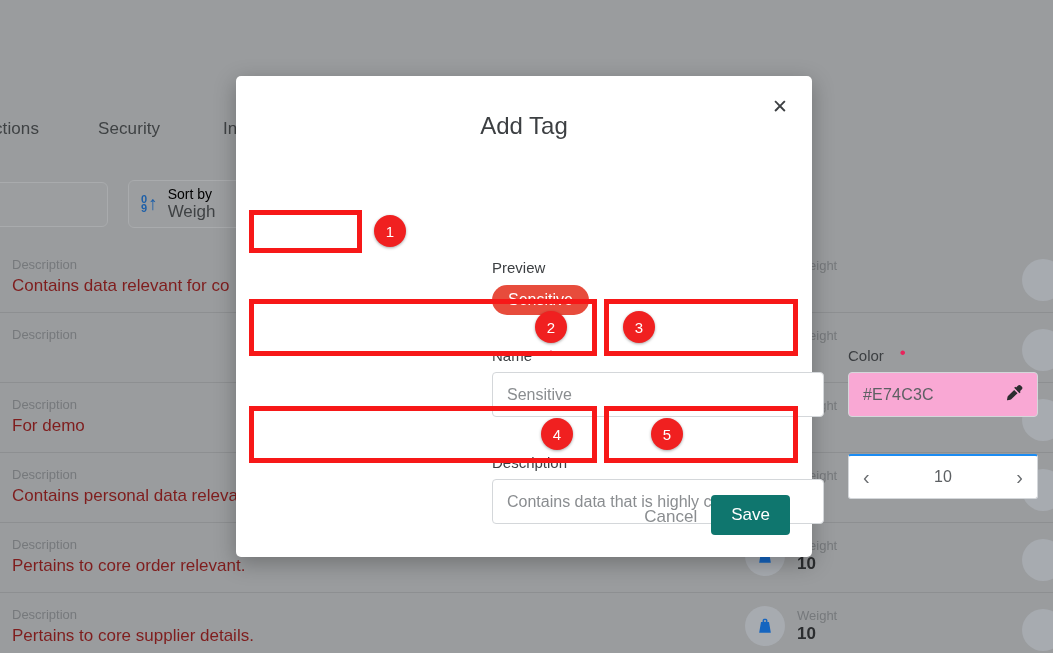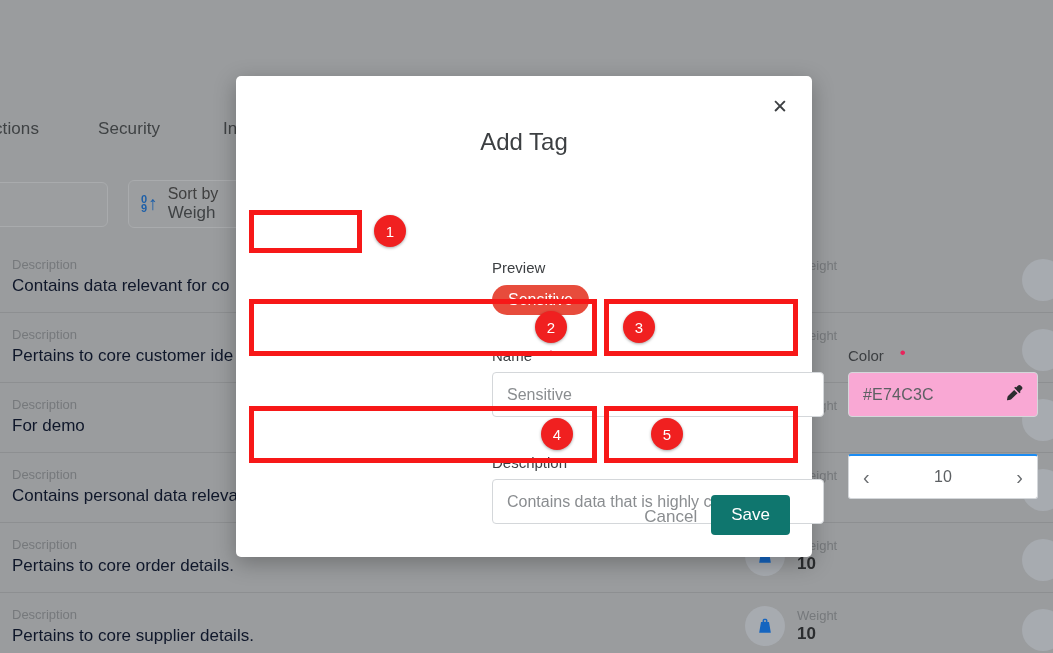--- a/index.html
+++ b/index.html
@@ -99,21 +99,21 @@
     line-height: 9px;
     color: #1d5fa8;
   }
   .sort-arrow {
     font-size: 19px;
     line-height: 16px;
     color: #1d5fa8;
     font-weight: bold;
   }
   .sortby-text { display: flex; flex-direction: column; line-height: 1.15; }
-  .sortby-label { font-size: 16px; color: #404040; }
+  .sortby-label { font-size: 14px; color: #000000; }
   .sortby-value { font-size: 17px; color: #3f4244; white-space: nowrap; }
 
   .bg-rows {
     position: absolute;
     left: 0; top: 243px;
     width: 1053px;
     bottom: 0;
     background: #9a9c9e;
   }
   .bg-row {
@@ -126,21 +126,21 @@
     position: absolute;
     left: 12px; top: 13px;
   }
   .bg-desc-label {
     font-size: 13px;
     color: #76797c;
     line-height: 18px;
   }
   .bg-desc-value {
     font-size: 17px;
-    color: #0f172a;
+    color: #7f1d1d;
     line-height: 23px;
     white-space: nowrap;
   }
   .bg-row-weight {
     position: absolute;
     left: 745px; top: 13px;
     display: flex;
     align-items: center;
     gap: 12px;
   }
@@ -183,21 +183,21 @@
     align-items: center;
     justify-content: center;
     color: #3c3f42;
     font-size: 19px;
     cursor: pointer;
     line-height: 1;
   }
 
   .modal-title {
     position: absolute;
-    left: 0; top: 52px;
+    left: 0; top: 36px;
     width: 100%;
     text-align: center;
     font-size: 24px;
     color: #3c3f42;
     font-weight: normal;
   }
 
   .field-label {
     font-size: 15px;
     color: #3c3f42;
@@ -426,21 +426,20 @@
             <span class="weight-label">Weight</span>
             <span class="weight-value">0</span>
           </span>
         </div>
         <div class="bg-row-avatar-right"></div>
       </div>
 
       <div class="bg-row">
         <div class="bg-row-desc">
           <div class="bg-desc-label">Description</div>
-          <div class="bg-desc-value">Pertains to core customer ide</div>
         </div>
         <div class="bg-row-weight">
           <span class="weight-avatar">
             <svg width="20" height="20" viewBox="0 0 24 24" aria-hidden="true">
                 <path fill="#1565c0" d="M12 3a3 3 0 0 0-3 3c0 .4.08.77.22 1.11H7.2L5 20h14L16.8 7.11h-2.02c.14-.34.22-.71.22-1.11a3 3 0 0 0-3-3zm0 1.8a1.2 1.2 0 1 1 0 2.4 1.2 1.2 0 0 1 0-2.4z"></path>
               </svg>
           </span>
           <span class="weight-text">
             <span class="weight-label">Weight</span>
             <span class="weight-value">0</span>
@@ -483,21 +482,21 @@
             <span class="weight-label">Weight</span>
             <span class="weight-value">0</span>
           </span>
         </div>
         <div class="bg-row-avatar-right"></div>
       </div>
 
       <div class="bg-row">
         <div class="bg-row-desc">
           <div class="bg-desc-label">Description</div>
-          <div class="bg-desc-value">Pertains to core order details.</div>
+          <div class="bg-desc-value">Pertains to core order relevant.</div>
         </div>
         <div class="bg-row-weight">
           <span class="weight-avatar">
             <svg width="20" height="20" viewBox="0 0 24 24" aria-hidden="true">
                 <path fill="#1565c0" d="M12 3a3 3 0 0 0-3 3c0 .4.08.77.22 1.11H7.2L5 20h14L16.8 7.11h-2.02c.14-.34.22-.71.22-1.11a3 3 0 0 0-3-3zm0 1.8a1.2 1.2 0 1 1 0 2.4 1.2 1.2 0 0 1 0-2.4z"></path>
               </svg>
           </span>
           <span class="weight-text">
             <span class="weight-label">Weight</span>
             <span class="weight-value">10</span>

